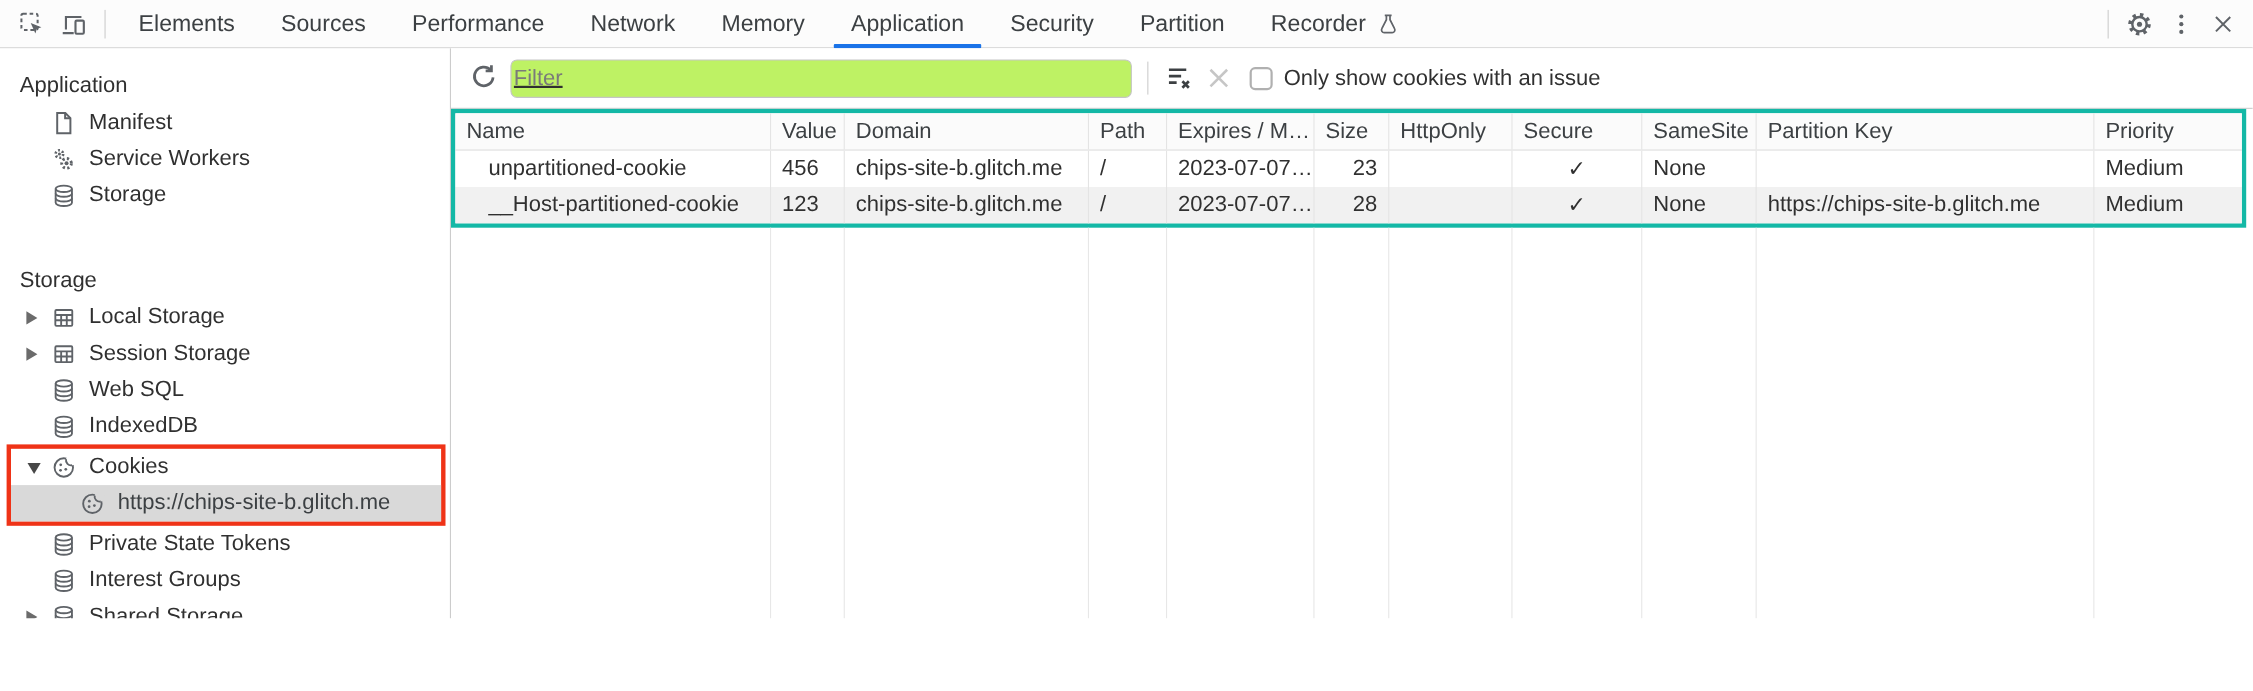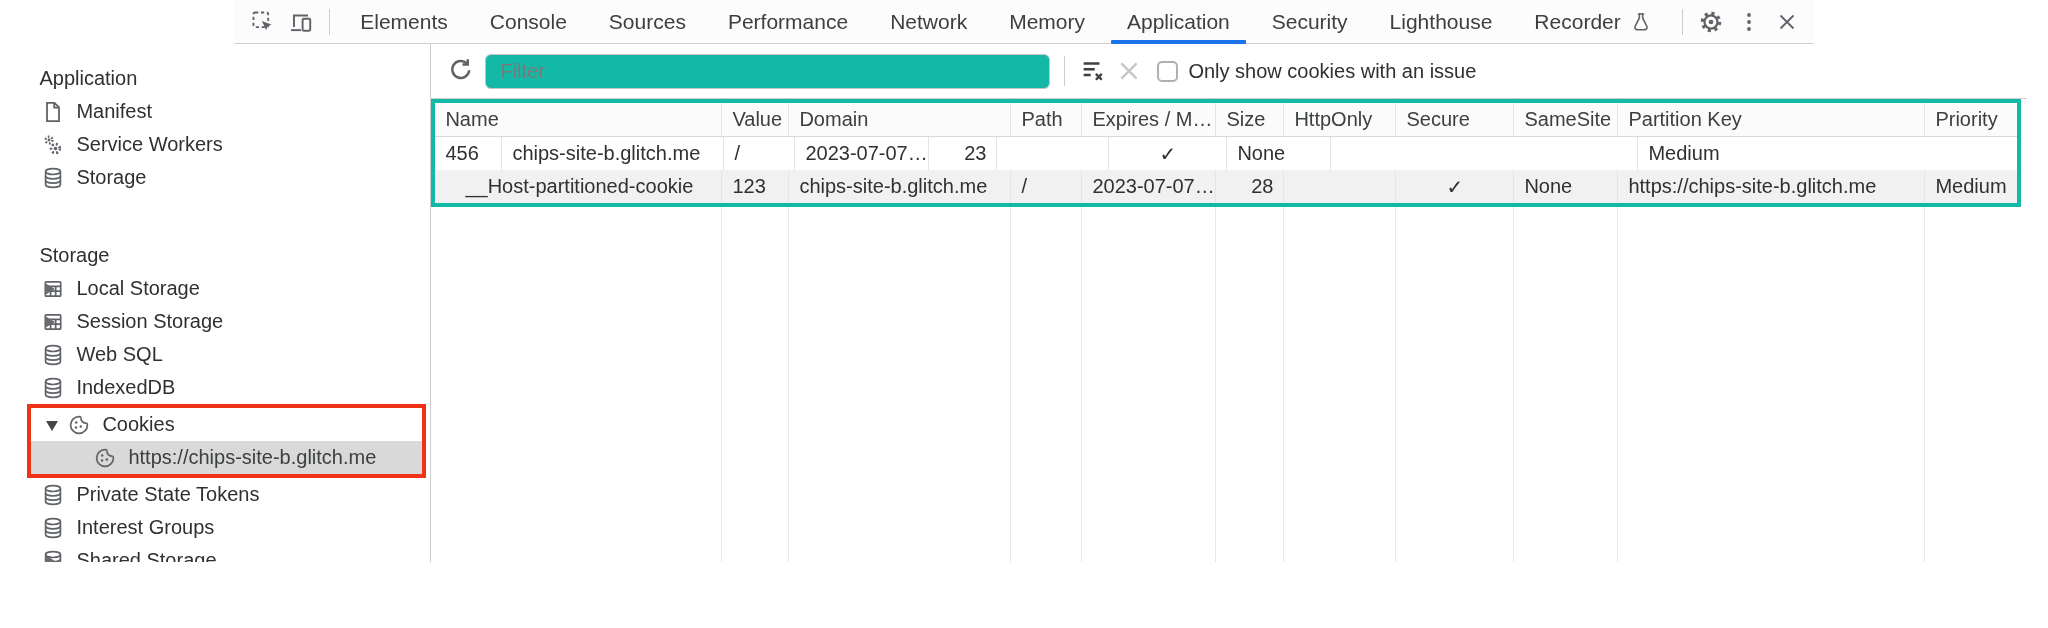--- a/index.html
+++ b/index.html
@@ -3,21 +3,21 @@
 <meta charset="utf-8">
 <style>
   * { box-sizing: border-box; }
   html,body { margin:0; padding:0; }
   body {
     width:2048px; height:628px; overflow:hidden;
     font-family:"Liberation Sans", sans-serif;
     background:#fff; color:#303030;
     -webkit-font-smoothing:antialiased;
   }
-  .devtools { width:2048px; height:562px; display:flex; flex-direction:column; background:#fff;align-items:center; }
+  .devtools { width:2048px; height:562px; display:flex; flex-direction:column; background:#fff; }
 
   
   .tabbar {
     height:44px; flex:0 0 44px; display:flex; align-items:center;
     background:#fcfcfc; border-bottom:1px solid #cfcfcf; padding:0 8px 0 10px;
   }
   .icon-btn {
     width:38px; height:38px; display:flex; align-items:center; justify-content:center;
     color:#5f6368; flex:0 0 auto; cursor:pointer; border-radius:4px;
   }
@@ -37,21 +37,21 @@
   .dt-body { flex:1; display:flex; min-height:0; }
 
   
   .sidebar {
     width:410px; flex:0 0 410px; border-right:1px solid #ccc;
     padding-top:18px; font-size:20px; overflow:hidden; background:#fff;
   }
   .side-heading { height:33px; display:flex; align-items:center; padding-left:18px; color:#303030; }
   .side-spacer { height:45px; }
   .side-item {
-    height:33px; display:flex; align-items:center; padding-left:20px;
+    height:33px; display:flex; align-items:center; padding-left:46px;
     position:relative; gap:11px; color:#303030; cursor:pointer; white-space:nowrap;
   }
   .side-item .tree-icon { flex:0 0 auto; color:#5f6368; display:flex; }
   .side-item.child { padding-left:72px; }
   .tri { position:absolute; left:24px; top:50%; width:0; height:0; }
   .tri.right { margin-top:-6px; border-left:10px solid #6b6b6b; border-top:6px solid transparent; border-bottom:6px solid transparent; }
   .tri.down  { margin-top:-4px; border-top:10px solid #474747; border-left:6px solid transparent; border-right:6px solid transparent; }
 
   .red-box-side { border:4px solid #ef3317; margin:0 4px 0 6px; }
   .red-box-side .side-item { padding-left:36px; }
@@ -59,23 +59,23 @@
   .red-box-side .side-item.child { padding-left:62px; }
   .side-item.selected { background:#d9d9d9; color:#3c4043; }
 
   
   .main { flex:1; display:flex; flex-direction:column; min-width:0; position:relative; background:#fff; }
   .cookie-toolbar {
     height:55px; flex:0 0 55px; border-bottom:1px solid #ccc;
     display:flex; align-items:center; padding:0 12px; font-size:20px; background:#fff;
   }
   .filter-input {
-    width:565px; height:35px; margin-left:6px; padding:0 14px;
+    width:565px; height:35px; margin-left:6px; padding:0 2px;
     border:1px solid #c5c5c5; border-radius:6px; font-size:20px;
-    font-family:"Liberation Sans", sans-serif; color:#303030; outline:none; background:#14b8a6;
+    font-family:"Liberation Sans", sans-serif; color:#303030; outline:none; background:#bef264;text-decoration:underline;
   }
   .filter-input::placeholder { color:#7a7a7a; }
   .toolbar-vsep { width:1px; height:30px; background:#ccc; margin:0 10px 0 14px; }
   .tb-icon { width:36px; height:36px; display:flex; align-items:center; justify-content:center; cursor:pointer; flex:0 0 auto; }
   .tb-icon.dark { color:#3c4043; }
   .tb-icon.disabled { color:#c6c6c6; }
   .issue-checkbox {
     width:21px; height:21px; border:2px solid #b0b0b0; border-radius:5px;
     margin:0 10px 0 10px; flex:0 0 auto; background:#fff; cursor:pointer;
   }
@@ -129,42 +129,39 @@
           <rect x="13.5" y="9" width="7" height="11" rx="1"></rect>
         </svg>
       </span>
     </div>
     <div class="vsep"></div>
 
     <div class="tab">
         <span>Elements</span>
       </div>
     <div class="tab">
-        <span>Console</span>
-      </div>
-    <div class="tab">
         <span>Sources</span>
       </div>
     <div class="tab">
         <span>Performance</span>
       </div>
     <div class="tab">
         <span>Network</span>
       </div>
     <div class="tab">
         <span>Memory</span>
       </div>
     <div class="tab active">
         <span>Application</span>
       </div>
     <div class="tab">
         <span>Security</span>
       </div>
     <div class="tab">
-        <span>Lighthouse</span>
+        <span>Partition</span>
       </div>
     <div class="tab">
       <span>Recorder</span>
       <span class="flask">
         <svg width="22" height="22" viewBox="0 0 24 24" fill="none" stroke="currentColor" stroke-width="1.7">
           <path d="M10.2 3.2v4.4l-4.5 8.8a2.7 2.7 0 0 0 2.4 4h7.8a2.7 2.7 0 0 0 2.4-4l-4.5-8.8V3.2"></path>
           <path d="M8.6 3.2h6.8"></path>
         </svg>
       </span>
     </div>
@@ -409,20 +406,21 @@
             <div class="tcell c4">Expires / M…</div>
             <div class="tcell c5">Size</div>
             <div class="tcell c6">HttpOnly</div>
             <div class="tcell c7">Secure</div>
             <div class="tcell c8">SameSite</div>
             <div class="tcell c9">Partition Key</div>
             <div class="tcell c10 last">Priority</div>
           </div>
 
           <div class="trow odd">
+            <div class="tcell c0 name-data">unpartitioned-cookie</div>
             <div class="tcell c1">456</div>
             <div class="tcell c2">chips-site-b.glitch.me</div>
             <div class="tcell c3">/</div>
             <div class="tcell c4">2023-07-07…</div>
             <div class="tcell c5 num">23</div>
             <div class="tcell c6"></div>
             <div class="tcell c7 center">✓</div>
             <div class="tcell c8">None</div>
             <div class="tcell c9"></div>
             <div class="tcell c10 last">Medium</div>

